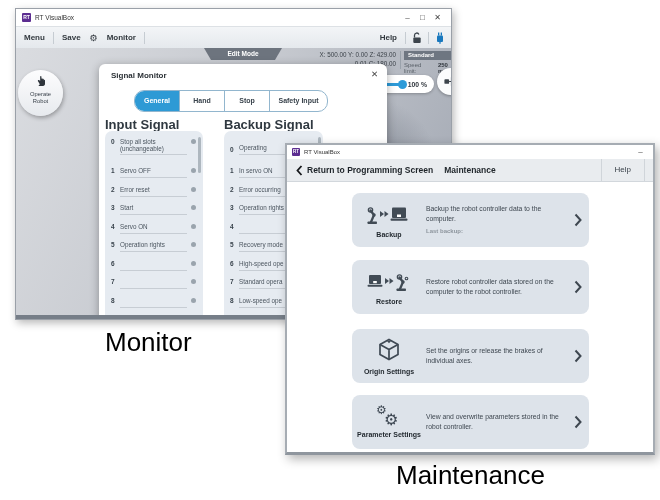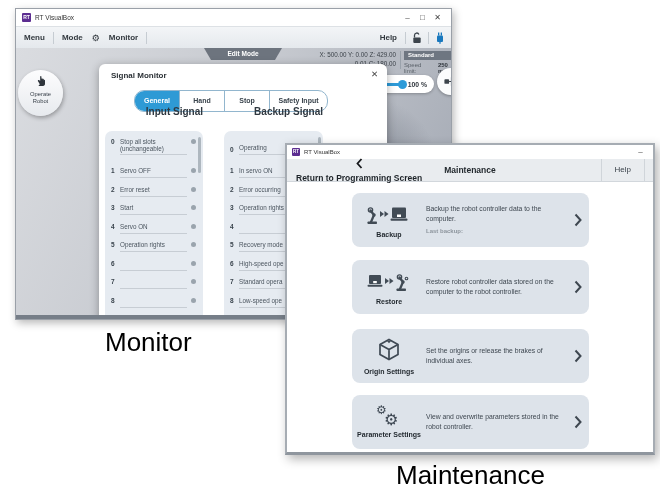--- a/index.html
+++ b/index.html
@@ -67,21 +67,21 @@
           border-radius:6px;box-shadow:0 2px 10px rgba(0,0,0,.32);padding-left:44px;}
   .dlg-title{position:absolute;left:12px;top:7px;font-size:8px;font-weight:bold;color:#2b3136;}
   .dlg-close{position:absolute;right:9px;top:5px;font-size:8.5px;color:#444;cursor:default;}
   .tabs{position:absolute;left:35px;top:26px;height:20px;display:flex;border:1px solid #92b6ce;
         border-radius:10px;overflow:hidden;background:#fff;}
   .tab{width:44px;line-height:20px;text-align:center;font-size:7px;font-weight:bold;color:#39434c;
        border-left:1px solid #92b6ce;}
   .tab:first-child{border-left:none;}
   .tab.wide{width:57px;}
   .tab.active{background:#2e9ad5;color:#fff;}
-  .col-head{position:absolute;top:42px;font-size:10px;font-weight:bold;color:#2f3840;text-align:right;}
+  .col-head{position:absolute;top:53px;font-size:13px;font-weight:bold;color:#2f3840;text-align:left;}
   .col-head.in{left:6px;width:98px;}
   .col-head.out{left:125px;width:99px;}
   .sig-panel{position:absolute;top:67px;width:98px;height:240px;background:#e6ebf1;
              border-radius:7px;padding-top:4px;box-sizing:border-box;}
   .sig-panel.in{left:6px;}
   .sig-panel.out{left:125px;width:99px;}
   .sb{position:absolute;right:2px;top:6px;width:3.5px;height:36px;background:#aeb7bf;border-radius:2px;}
   .sig-row{display:flex;align-items:flex-start;padding:3px 7px 0 6px;height:18.5px;box-sizing:border-box;}
   .sig-row.tall{height:29px;}
   .sig-row.mid{align-items:center;padding-top:0;}
@@ -94,21 +94,21 @@
   #win2{position:absolute;left:285px;top:143px;width:370px;height:312px;box-sizing:border-box;
         background:#fff;border:2px solid #a6acb3;border-bottom:3px solid #8f969e;
         box-shadow:3px 4px 10px rgba(0,0,0,.3);z-index:5;}
   .titlebar2{height:14px;display:flex;align-items:center;padding:0 5px;background:#fff;}
   .titlebar2 .applogo{width:8px;height:8px;line-height:8px;font-size:4.5px;}
   .titlebar2 .apptitle{font-size:6px;}
   .titlebar2 .winctl{line-height:14px;}
   .header2{height:22px;background:#e9ecef;border-bottom:1px solid #d2d7dc;display:flex;
            align-items:center;position:relative;}
   .back-btn{display:flex;align-items:center;gap:4px;padding:0 9px;font-size:8.5px;font-weight:bold;
-            color:#1d2328;z-index:2;flex-direction:column;}
+            color:#1d2328;z-index:2;}
   .hdr-title{position:absolute;left:0;right:0;text-align:center;font-size:8.5px;font-weight:bold;
              color:#23292e;}
   .hdr-help{margin-left:auto;height:100%;line-height:22px;padding:0 13px;font-size:8px;color:#3c444c;
             border-left:1px solid #d0d5da;border-right:1px solid #d0d5da;margin-right:8px;z-index:2;}
   .card{position:absolute;left:65px;width:237px;height:54px;background:#dde3ea;border-radius:8px;
         display:flex;align-items:center;}
   .card-icon{width:74px;flex:none;text-align:center;}
   .card-name{font-size:7px;font-weight:bold;color:#1f262c;margin-top:1px;}
   .card-body{flex:1;font-size:6.8px;color:#3e4750;line-height:1.4;padding-right:6px;}
   .card-sub{font-size:6px;color:#8d959d;margin-top:4px;font-weight:bold;}
@@ -131,21 +131,21 @@
     <span class="apptitle">RT VisualBox</span>
     <span class="spacer"></span>
     <span class="winctl">–</span>
     <span class="winctl">□</span>
     <span class="winctl">✕</span>
   </div>
 
   <div class="toolbar1">
     <span class="tb-item">Menu</span>
     <span class="tb-sep"></span>
-    <span class="tb-item">Mode</span>
+    <span class="tb-item">Save</span>
     <span class="gear-glyph">⚙</span>
     <span class="tb-item">Monitor</span>
     <span class="tb-sep"></span>
     <span class="tb-right">
       <span class="tb-item">Help</span>
       <span class="tb-sep"></span>
       <span class="tb-ico">
         <svg width="10" height="12" viewBox="0 0 10 12">
           <path d="M2.5 5.5V3.3a2.3 2.3 0 0 1 4.4-.9" fill="none" stroke="#3c444c" stroke-width="1.3"></path>
           <rect x="1.3" y="5.5" width="7.4" height="5.5" rx="1" fill="#3c444c"></rect>

